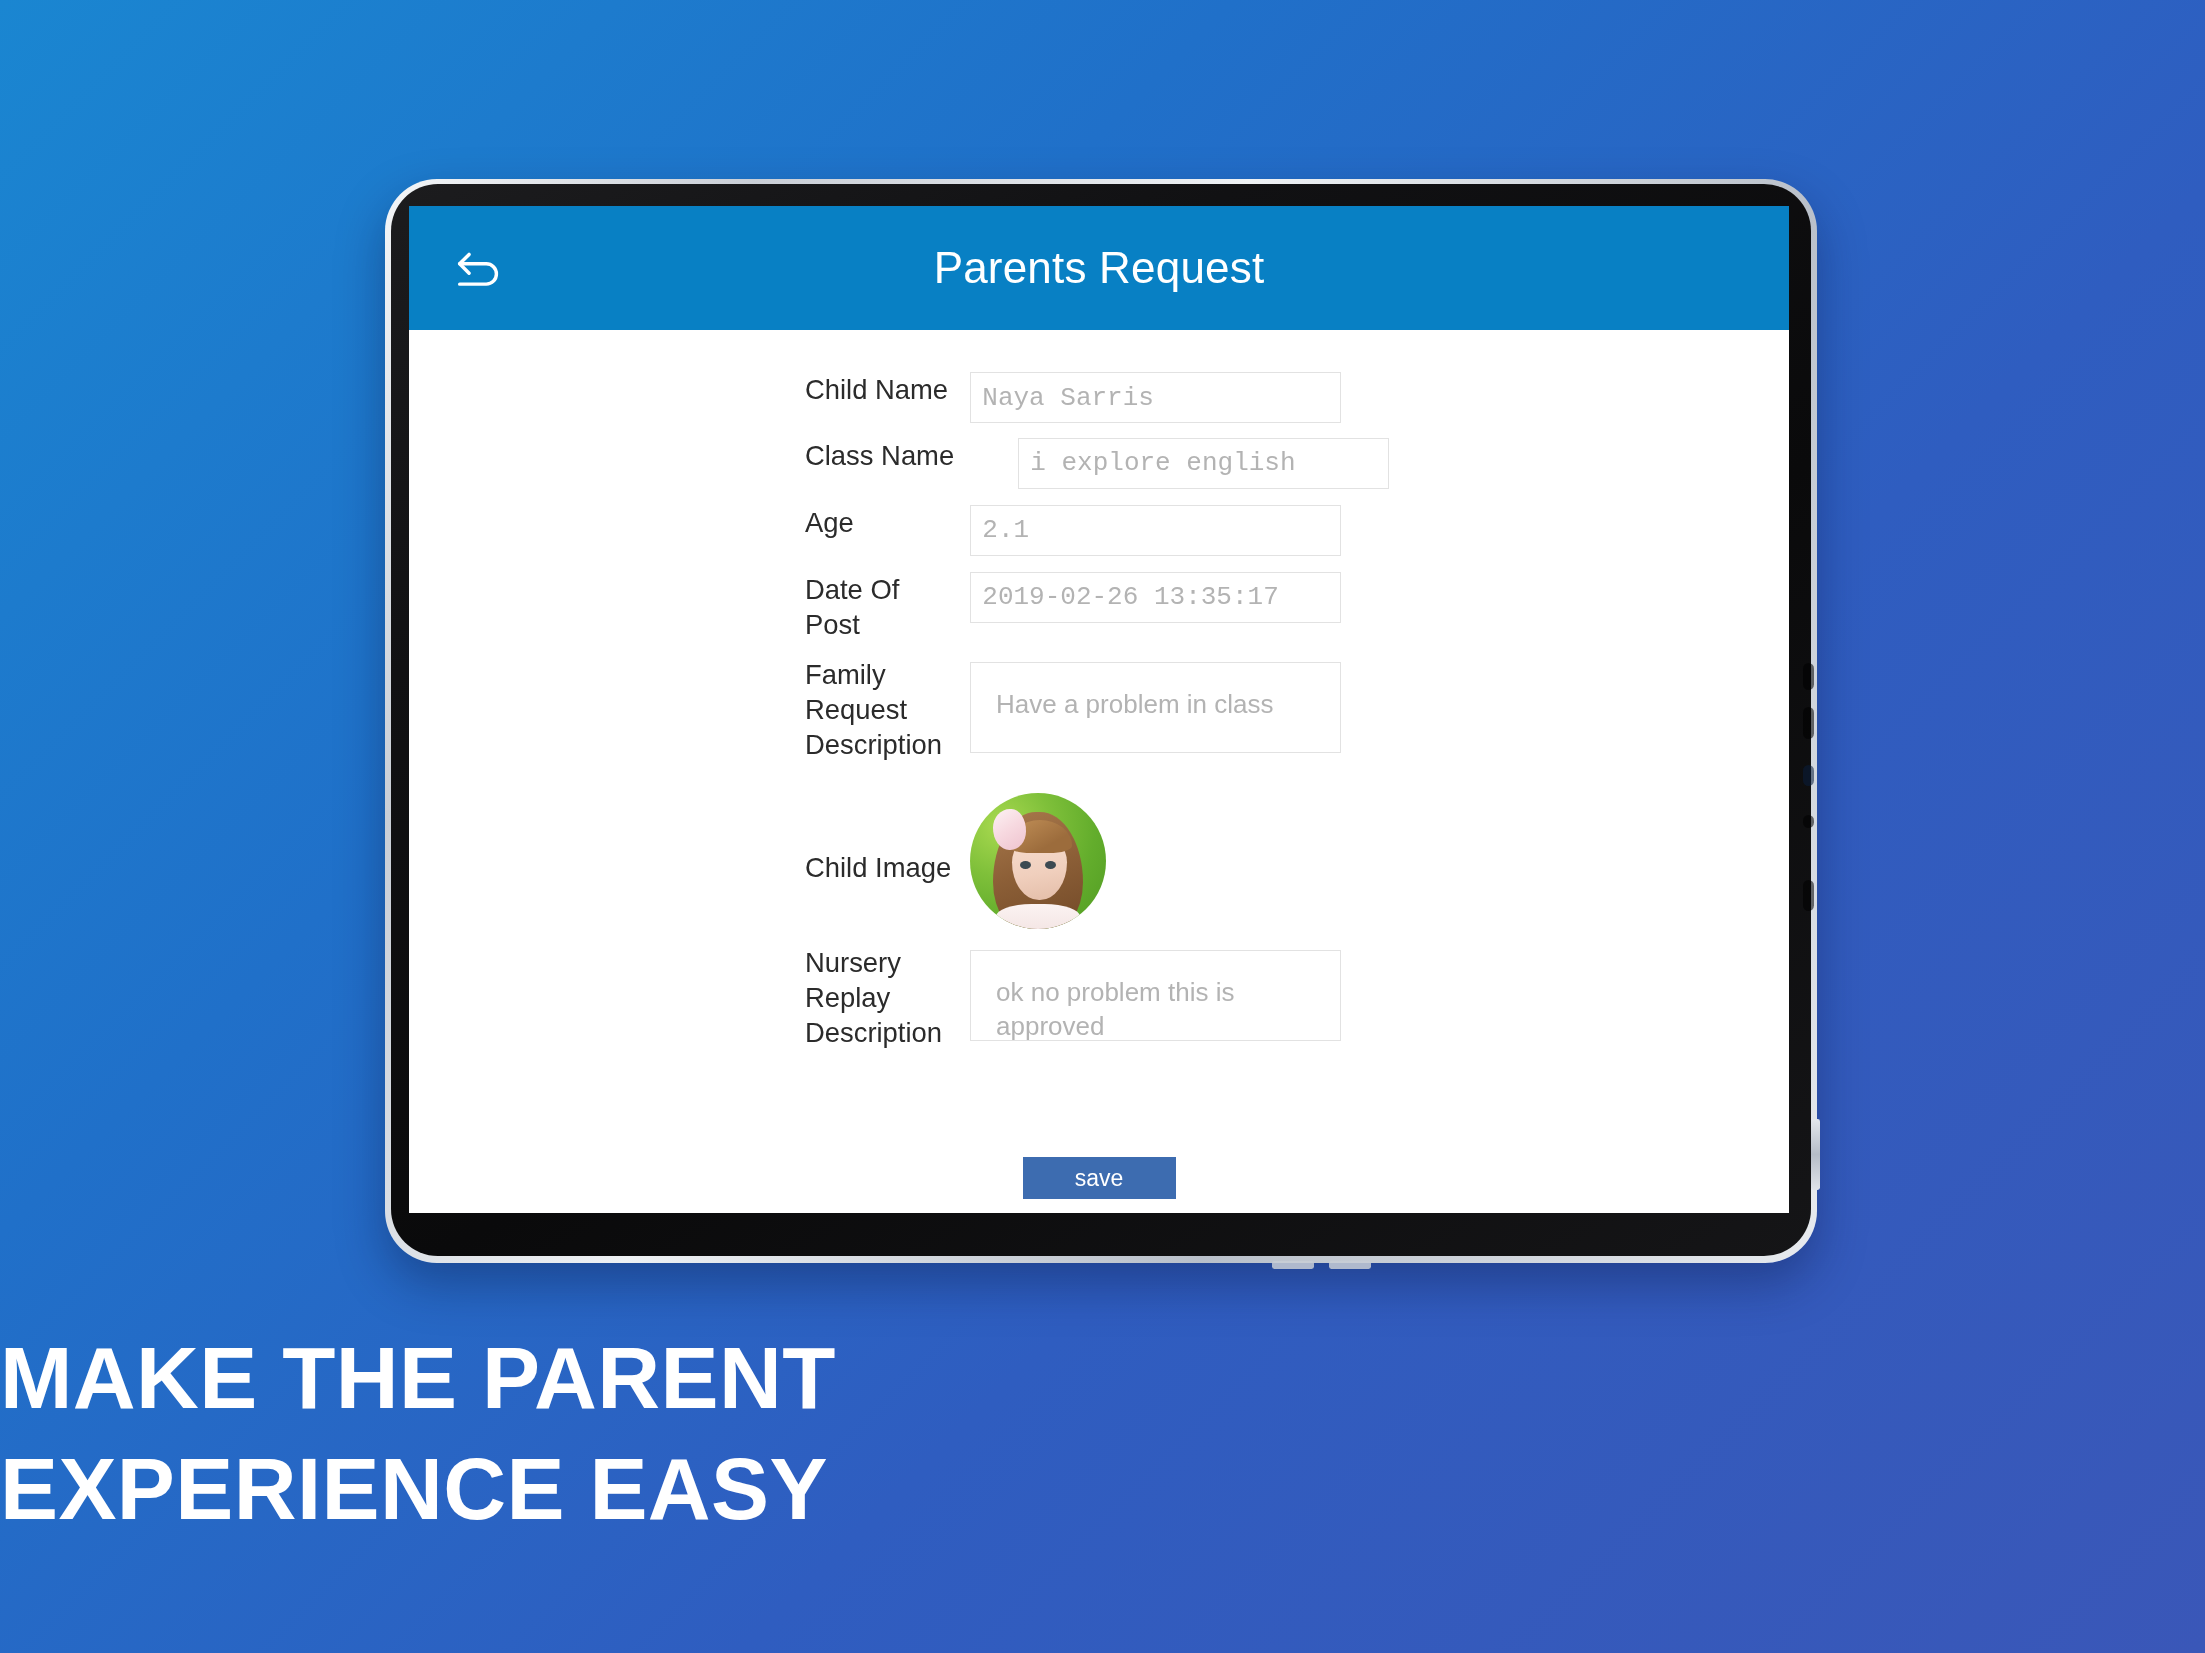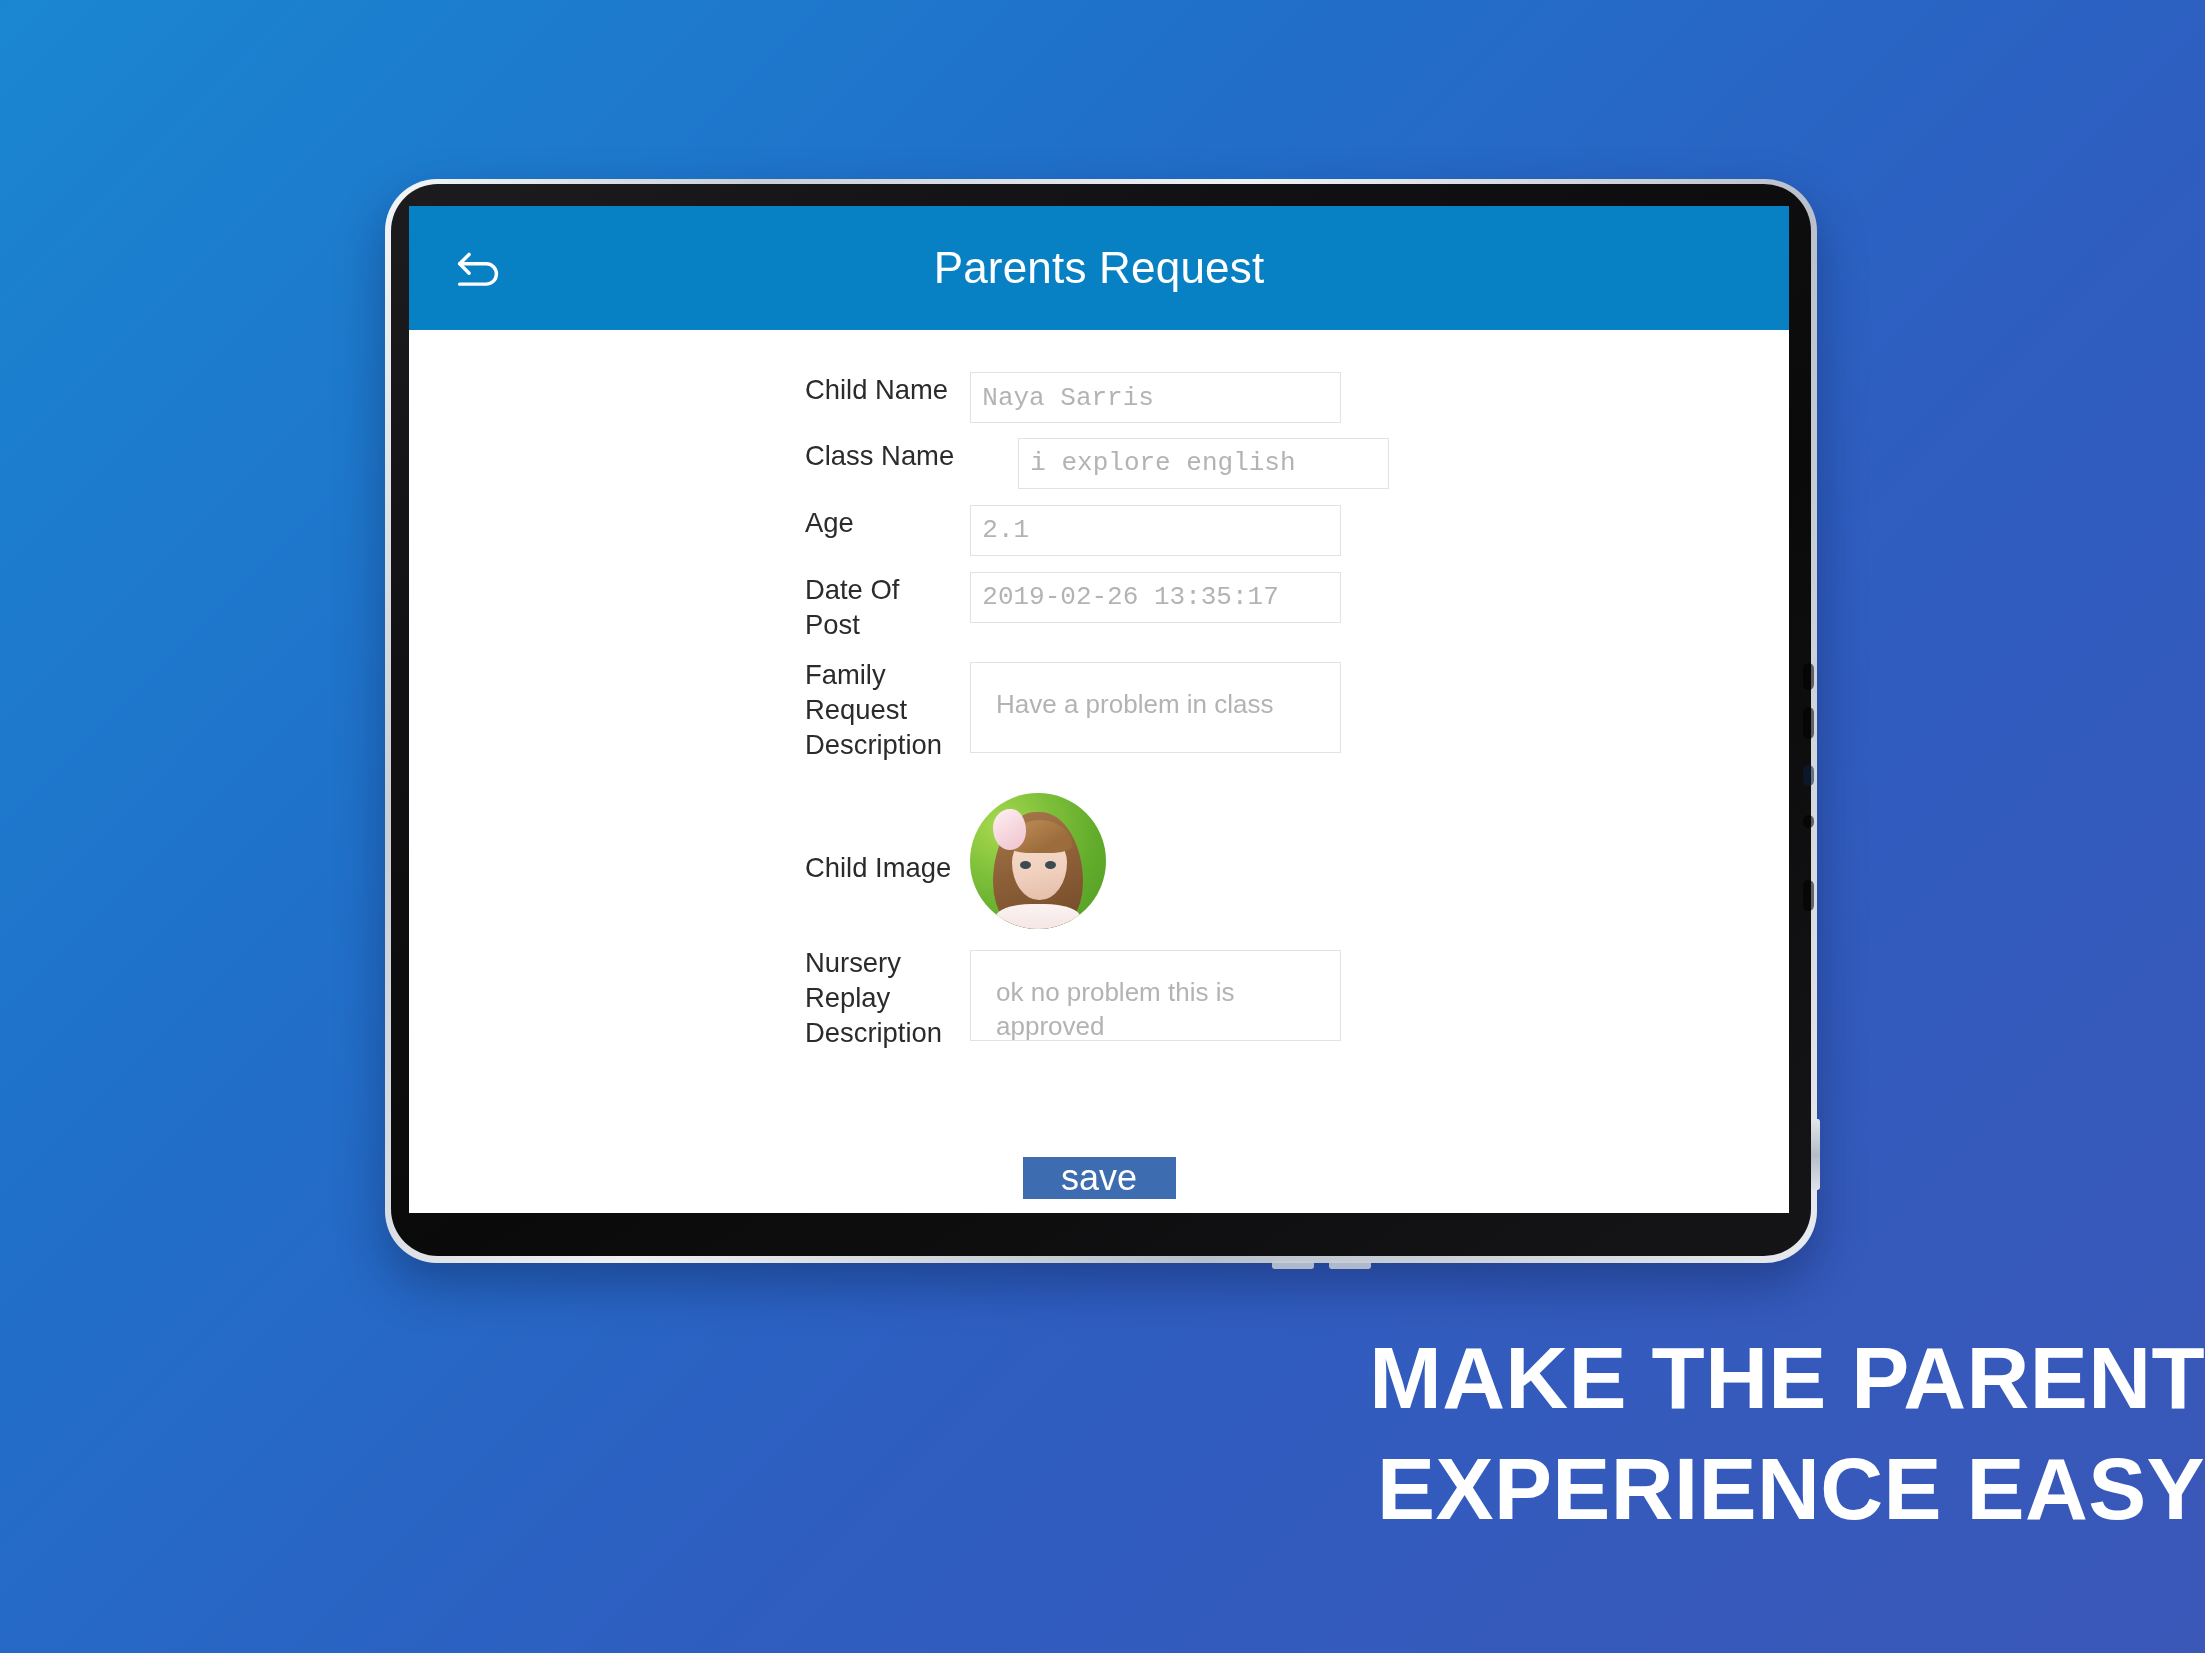--- a/index.html
+++ b/index.html
@@ -281,35 +281,35 @@
     display: flex;
     justify-content: center;
   }
   #save-button {
     width: 153px;
     height: 42px;
     background: #3d6cb0;
     color: #ffffff;
     border: none;
     font-family: "Liberation Sans", sans-serif;
-    font-size: 36px;
+    font-size: 23px;
     font-weight: 400;
     cursor: pointer;
     border-radius: 0;
     line-height: 42px;
     padding: 0;
   }
 
   
   #promo-caption {
     position: absolute;
     left: 0;
     right: 0;
     top: 1322px;
-    text-align: right;
+    text-align: left;
     color: #ffffff;
     font-family: "Liberation Sans", sans-serif;
     font-weight: 700;
     font-size: 87px;
     line-height: 1.28;
     letter-spacing: 0.4px;
   }
   .caption-line { display: block; }
 </style>
 </head>

